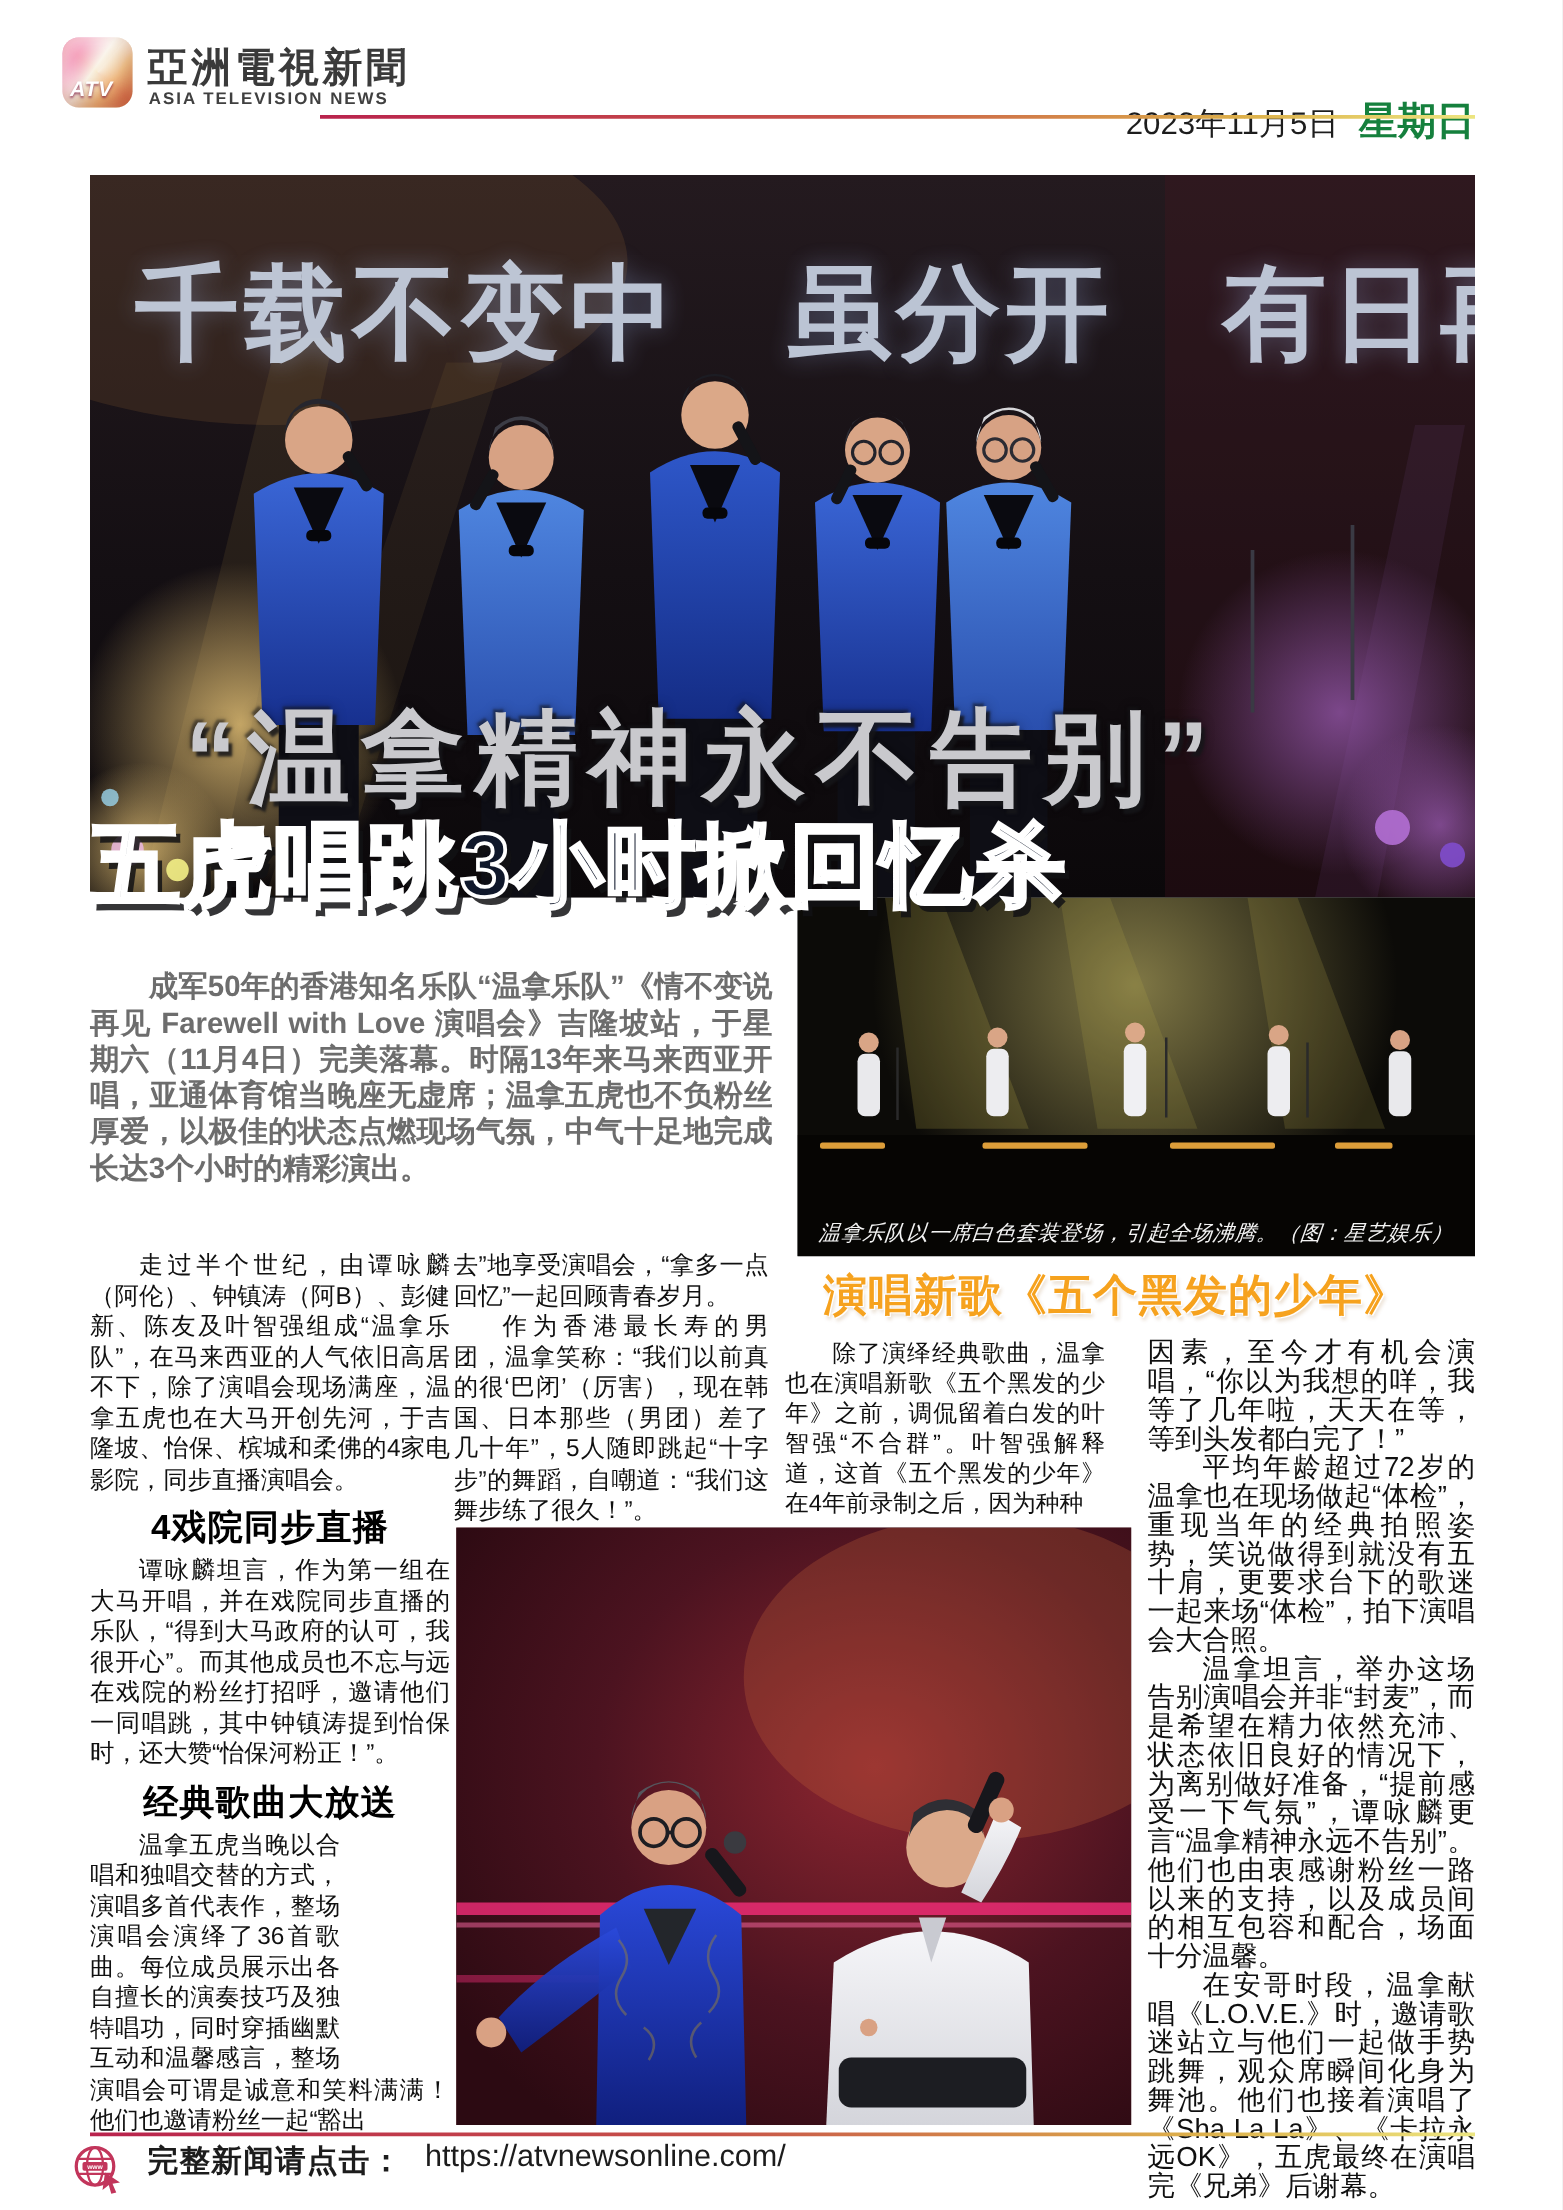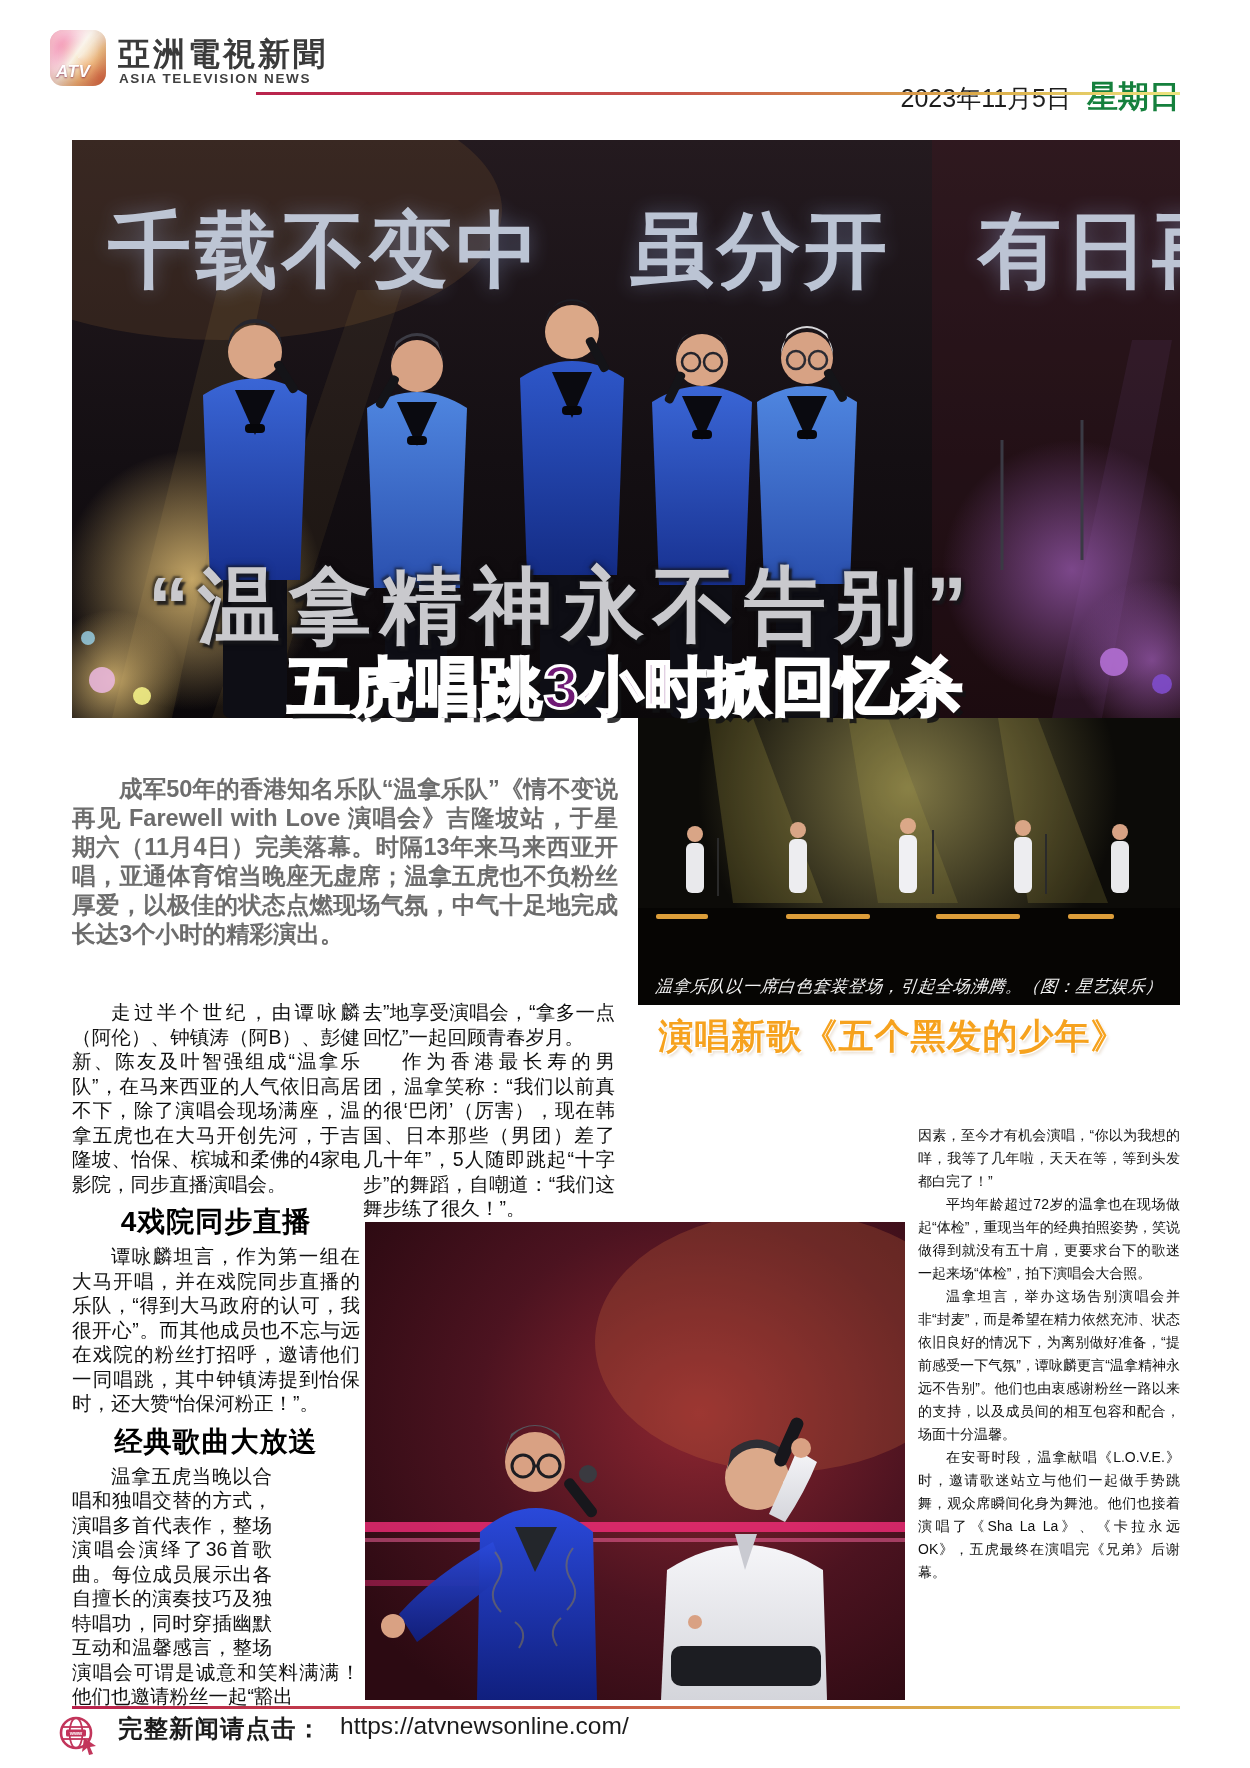--- a/index.html
+++ b/index.html
@@ -31,39 +31,39 @@
         opacity:.92;letter-spacing:4px;white-space:nowrap;text-shadow:0 0 20px rgba(150,170,220,.45);}
   .photo-white{left:638px;top:718px;width:542px;height:287px;background:#0b0a08;}
   .photo-caption{position:absolute;left:0;right:0;bottom:7px;text-align:center;font-size:17px;
         color:#f4f4f4;font-style:italic;transform:skewX(-6deg);letter-spacing:.5px;}
   .photo-duet{left:365px;top:1222px;width:540px;height:478px;background:#3a0d15;}
 
   
   .headline-quote{position:absolute;left:72px;top:552px;width:980px;text-align:center;
         font-size:82px;font-weight:bold;color:#c9c9cd;letter-spacing:9px;white-space:nowrap;
         text-shadow:3px 4px 2px rgba(22,22,26,.85),-2px -2px 2px rgba(22,22,26,.55),0 0 10px rgba(0,0,0,.4);}
-  .headline-main{position:absolute;left:72px;top:645px;width:1108px;text-align:center;
-        font-size:62px;font-weight:bold;color:#701a75;letter-spacing:2px;white-space:nowrap;
+  .headline-main{position:absolute;left:72px;top:645px;width:1108px;
+        font-size:72px;font-weight:bold;color:#0f172a;letter-spacing:2px;white-space:nowrap;
         -webkit-text-stroke:3px #ffffff;text-shadow:5px 6px 0 rgba(18,18,20,.85);}
   .sec-title{position:absolute;left:600px;top:1013px;width:585px;text-align:center;
         font-size:35px;font-weight:bold;color:#f6a21e;letter-spacing:1px;white-space:nowrap;
         text-shadow:1px 1px 0 #ffffff,-1px -1px 0 #ffffff,2px 3px 3px rgba(140,80,0,.18);}
 
   
   .intro{position:absolute;left:72px;top:775px;width:546px;font-size:23.5px;line-height:29px;
         font-weight:bold;color:#6d6d6d;text-align:justify;}
   .intro p{margin:0;text-indent:2em;}
   .col{position:absolute;font-size:19.5px;line-height:24.5px;color:#101010;text-align:justify;}
   .col p{margin:0;text-indent:2em;}
   .col p.cont{text-indent:0;}
   .col h3{margin:10px 0 6px;font-size:28px;line-height:32px;text-align:center;color:#000;font-weight:bold;letter-spacing:1px;}
   .col1{left:72px;top:1000px;width:288px;}
   .col2{left:363px;top:1000px;width:252px;}
   .col3{left:628px;top:1072px;width:256px;font-size:19px;line-height:24px;}
-  .col4{left:918px;top:1124px;width:262px;font-size:14px;line-height:23px;}
+  .col4{left:918px;top:1070px;width:262px;font-size:22px;line-height:23px;}
   .wrap-cutout{float:right;width:88px;height:98px;margin-top:74px;shape-outside:inset(0 0 0 0);}
 
   
   .ftr-rule{position:absolute;left:72px;top:1706px;width:1108px;height:3px;
         background:linear-gradient(90deg,#b9234d 0%,#c75248 45%,#ddb04a 80%,#ece580 100%);}
   .footer{position:absolute;left:56px;top:1712px;display:flex;align-items:flex-start;gap:18px;}
   .footer-label{font-size:24.5px;font-weight:bold;color:#1c1c1c;letter-spacing:1px;}
   .footer-url{font-size:24.5px;color:#1c1c1c;}
 </style>
 </head>
@@ -247,20 +247,23 @@
     <p>温拿五虎当晚以合唱和独唱交替的方式，演唱多首代表作，整场演唱会演绎了36首歌曲。每位成员展示出各自擅长的演奏技巧及独特唱功，同时穿插幽默互动和温馨感言，整场演唱会可谓是诚意和笑料满满！他们也邀请粉丝一起“豁出</p>
   </div>
 
   <div class="col col2">
     <p class="cont">去”地享受演唱会，“拿多一点回忆”一起回顾青春岁月。</p>
     <p>作为香港最长寿的男团，温拿笑称：“我们以前真的很‘巴闭’（厉害），现在韩国、日本那些（男团）差了几十年”，5人随即跳起“十字步”的舞蹈，自嘲道：“我们这舞步练了很久！”。</p>
   </div>
 
   <div class="sec-title">演唱新歌《五个黑发的少年》</div>
 
+  <div class="col col3">
+    <p>除了演绎经典歌曲，温拿也在演唱新歌《五个黑发的少年》之前，调侃留着白发的叶智强“不合群”。叶智强解释道，这首《五个黑发的少年》在4年前录制之后，因为种种</p>
+  </div>
 
   <div class="col col4">
     <p class="cont">因素，至今才有机会演唱，“你以为我想的咩，我等了几年啦，天天在等，等到头发都白完了！”</p>
     <p>平均年龄超过72岁的温拿也在现场做起“体检”，重现当年的经典拍照姿势，笑说做得到就没有五十肩，更要求台下的歌迷一起来场“体检”，拍下演唱会大合照。</p>
     <p>温拿坦言，举办这场告别演唱会并非“封麦”，而是希望在精力依然充沛、状态依旧良好的情况下，为离别做好准备，“提前感受一下气氛”，谭咏麟更言“温拿精神永远不告别”。他们也由衷感谢粉丝一路以来的支持，以及成员间的相互包容和配合，场面十分温馨。</p>
     <p>在安哥时段，温拿献唱《L.O.V.E.》时，邀请歌迷站立与他们一起做手势跳舞，观众席瞬间化身为舞池。他们也接着演唱了《Sha La La》、《卡拉永远OK》，五虎最终在演唱完《兄弟》后谢幕。</p>
   </div>
 
   <div class="photo photo-duet">
     <svg width="540" height="478" viewBox="0 0 540 478">

